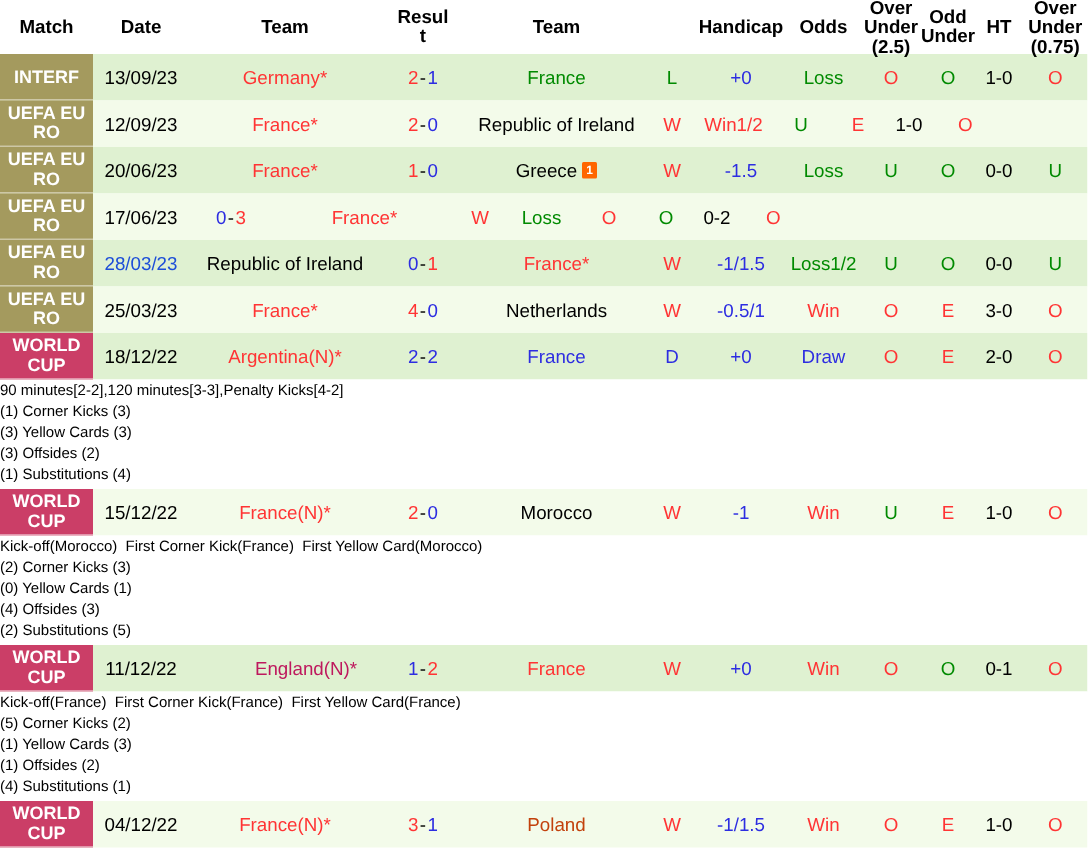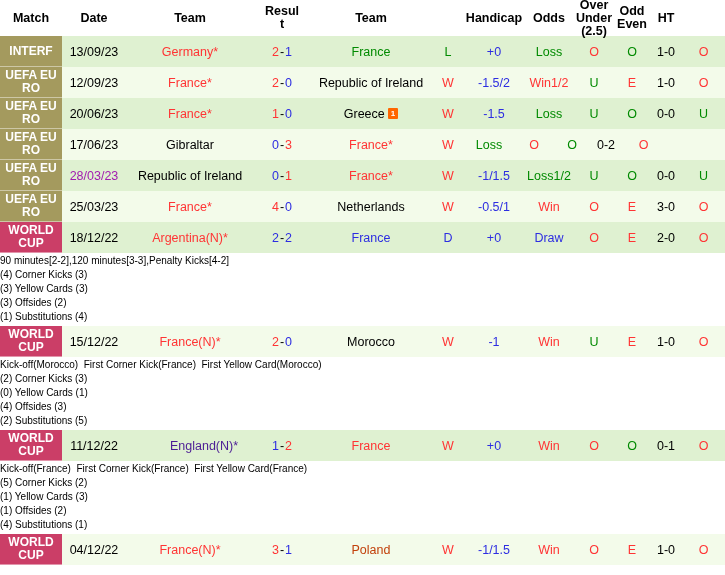--- a/index.html
+++ b/index.html
@@ -71,24 +71,27 @@
     <div class="cell c-handicap">
         <span class="hdr-nowrap">Handicap</span>
       </div>
     <div class="cell c-odds">
         <span>Odds</span>
       </div>
     <div class="cell c-ou25">
         <span>Over Under (2.5)</span>
       </div>
     <div class="cell c-oe">
-        <span>Odd Even</span>
+        <span>Odd Under</span>
       </div>
     <div class="cell c-ht">
         <span>HT</span>
+      </div>
+    <div class="cell c-ou075">
+        <span>Over Under (0.75)</span>
       </div>
   </div>
   <div id="rows-host">
       <div class="row dark">
     <div class="cell c-match">
       <span class="badge" style="background: rgb(164, 154, 94);">INTERF</span>
     </div>
     <div class="cell c-date" style="color: rgb(0, 0, 0);">13/09/23</div>
     <div class="cell c-team1">
       <span class="team-name" style="color: rgb(255, 52, 52);">Germany*</span>
@@ -123,21 +126,20 @@
     <div class="cell c-result">
       <span style="color: rgb(255, 52, 52);">2</span>
           <span class="score-sep">-</span>
           <span style="color: rgb(45, 45, 225);">0</span>
     </div>
     <div class="cell c-team2">
       <span class="team-name" style="color: rgb(0, 0, 0);">Republic of Ireland</span>
 
     </div>
     <div class="cell c-wl" style="color: rgb(255, 52, 52);">W</div>
-    <div class="cell c-handicap" style="color: rgb(45, 45, 225);">-1.5/2</div>
     <div class="cell c-odds" style="color: rgb(255, 52, 52);">Win1/2</div>
     <div class="cell c-ou25" style="color: rgb(0, 138, 0);">U</div>
     <div class="cell c-oe" style="color: rgb(255, 52, 52);">E</div>
     <div class="cell c-ht" style="color: rgb(0, 0, 0);">1-0</div>
     <div class="cell c-ou075" style="color: rgb(255, 52, 52);">O</div>
   </div>
       <div class="row dark">
     <div class="cell c-match">
       <span class="badge" style="background: rgb(164, 154, 94);">UEFA EURO</span>
     </div>
@@ -161,45 +163,41 @@
     <div class="cell c-ou25" style="color: rgb(0, 138, 0);">U</div>
     <div class="cell c-oe" style="color: rgb(0, 138, 0);">O</div>
     <div class="cell c-ht" style="color: rgb(0, 0, 0);">0-0</div>
     <div class="cell c-ou075" style="color: rgb(0, 138, 0);">U</div>
   </div>
       <div class="row light">
     <div class="cell c-match">
       <span class="badge" style="background: rgb(164, 154, 94);">UEFA EURO</span>
     </div>
     <div class="cell c-date" style="color: rgb(0, 0, 0);">17/06/23</div>
-    <div class="cell c-team1">
-      <span class="team-name" style="color: rgb(0, 0, 0);">Gibraltar</span>
-
-    </div>
     <div class="cell c-result">
       <span style="color: rgb(45, 45, 225);">0</span>
           <span class="score-sep">-</span>
           <span style="color: rgb(255, 52, 52);">3</span>
     </div>
     <div class="cell c-team2">
       <span class="team-name" style="color: rgb(255, 52, 52);">France*</span>
 
     </div>
     <div class="cell c-wl" style="color: rgb(255, 52, 52);">W</div>
     <div class="cell c-odds" style="color: rgb(0, 138, 0);">Loss</div>
     <div class="cell c-ou25" style="color: rgb(255, 52, 52);">O</div>
     <div class="cell c-oe" style="color: rgb(0, 138, 0);">O</div>
     <div class="cell c-ht" style="color: rgb(0, 0, 0);">0-2</div>
     <div class="cell c-ou075" style="color: rgb(255, 52, 52);">O</div>
   </div>
       <div class="row dark">
     <div class="cell c-match">
       <span class="badge" style="background: rgb(164, 154, 94);">UEFA EURO</span>
     </div>
-    <div class="cell c-date" style="color: #a21caf;">28/03/23</div>
+    <div class="cell c-date" style="color: #1d4ed8;">28/03/23</div>
     <div class="cell c-team1">
       <span class="team-name" style="color: rgb(0, 0, 0);">Republic of Ireland</span>
 
     </div>
     <div class="cell c-result">
       <span style="color: rgb(45, 45, 225);">0</span>
           <span class="score-sep">-</span>
           <span style="color: rgb(255, 52, 52);">1</span>
     </div>
     <div class="cell c-team2">
@@ -261,21 +259,21 @@
     <div class="cell c-wl" style="color: rgb(45, 45, 225);">D</div>
     <div class="cell c-handicap" style="color: rgb(45, 45, 225);">+0</div>
     <div class="cell c-odds" style="color: rgb(45, 45, 225);">Draw</div>
     <div class="cell c-ou25" style="color: rgb(255, 52, 52);">O</div>
     <div class="cell c-oe" style="color: rgb(255, 52, 52);">E</div>
     <div class="cell c-ht" style="color: rgb(0, 0, 0);">2-0</div>
     <div class="cell c-ou075" style="color: rgb(255, 52, 52);">O</div>
   </div>
       <div class="stats">
         <div class="stats-line">90 minutes[2-2],120 minutes[3-3],Penalty Kicks[4-2]</div>
-        <div class="stats-line">(4) Corner Kicks (3)</div>
+        <div class="stats-line">(1) Corner Kicks (3)</div>
         <div class="stats-line">(3) Yellow Cards (3)</div>
         <div class="stats-line">(3) Offsides (2)</div>
         <div class="stats-line">(1) Substitutions (4)</div>
       </div>
       <div class="row light">
     <div class="cell c-match">
       <span class="badge" style="background: rgb(203, 62, 103);">WORLD CUP</span>
     </div>
     <div class="cell c-date" style="color: rgb(0, 0, 0);">15/12/22</div>
     <div class="cell c-team1">
@@ -305,21 +303,21 @@
         <div class="stats-line">(0) Yellow Cards (1)</div>
         <div class="stats-line">(4) Offsides (3)</div>
         <div class="stats-line">(2) Substitutions (5)</div>
       </div>
       <div class="row dark">
     <div class="cell c-match">
       <span class="badge" style="background: rgb(203, 62, 103);">WORLD CUP</span>
     </div>
     <div class="cell c-date" style="color: rgb(0, 0, 0);">11/12/22</div>
     <div class="cell c-team1">
-      <span class="team-name" style="color: #4c1d95; margin-left: 28px;">England(N)*</span>
+      <span class="team-name" style="color: #be185d; margin-left: 28px;">England(N)*</span>
 
     </div>
     <div class="cell c-result">
       <span style="color: rgb(45, 45, 225);">1</span>
           <span class="score-sep">-</span>
           <span style="color: rgb(255, 52, 52);">2</span>
     </div>
     <div class="cell c-team2">
       <span class="team-name" style="color: rgb(255, 52, 52);">France</span>
 

